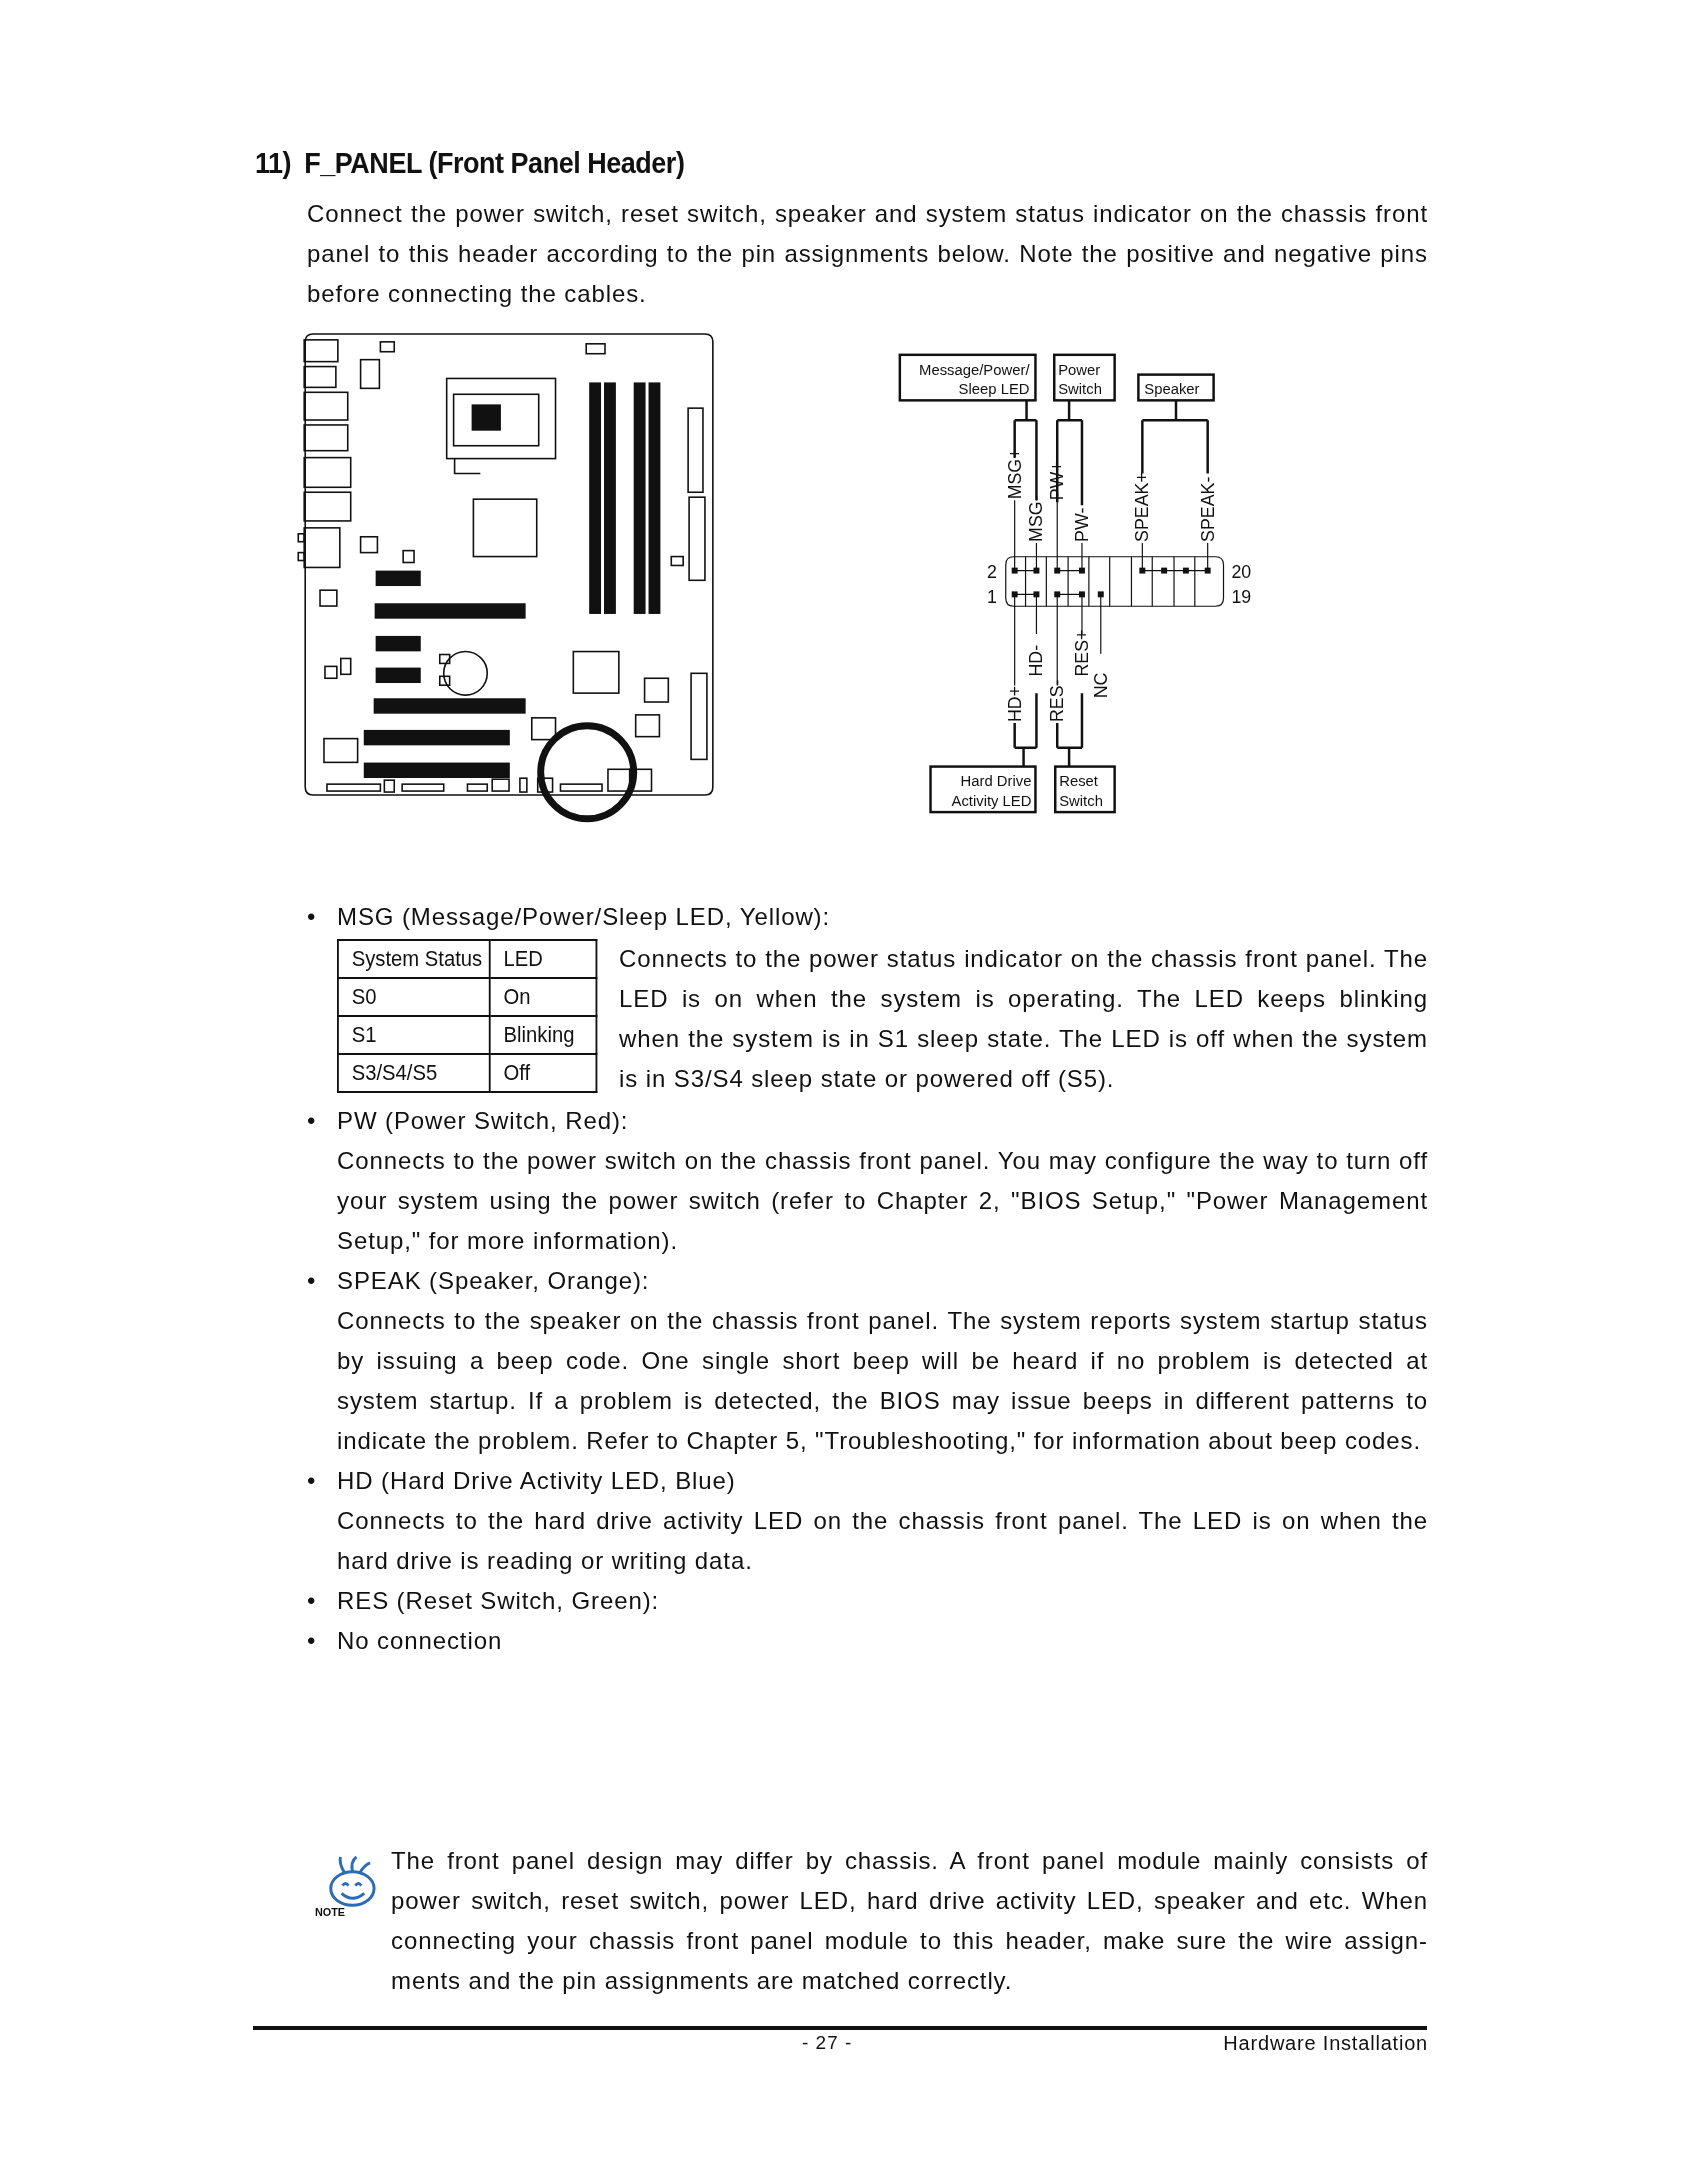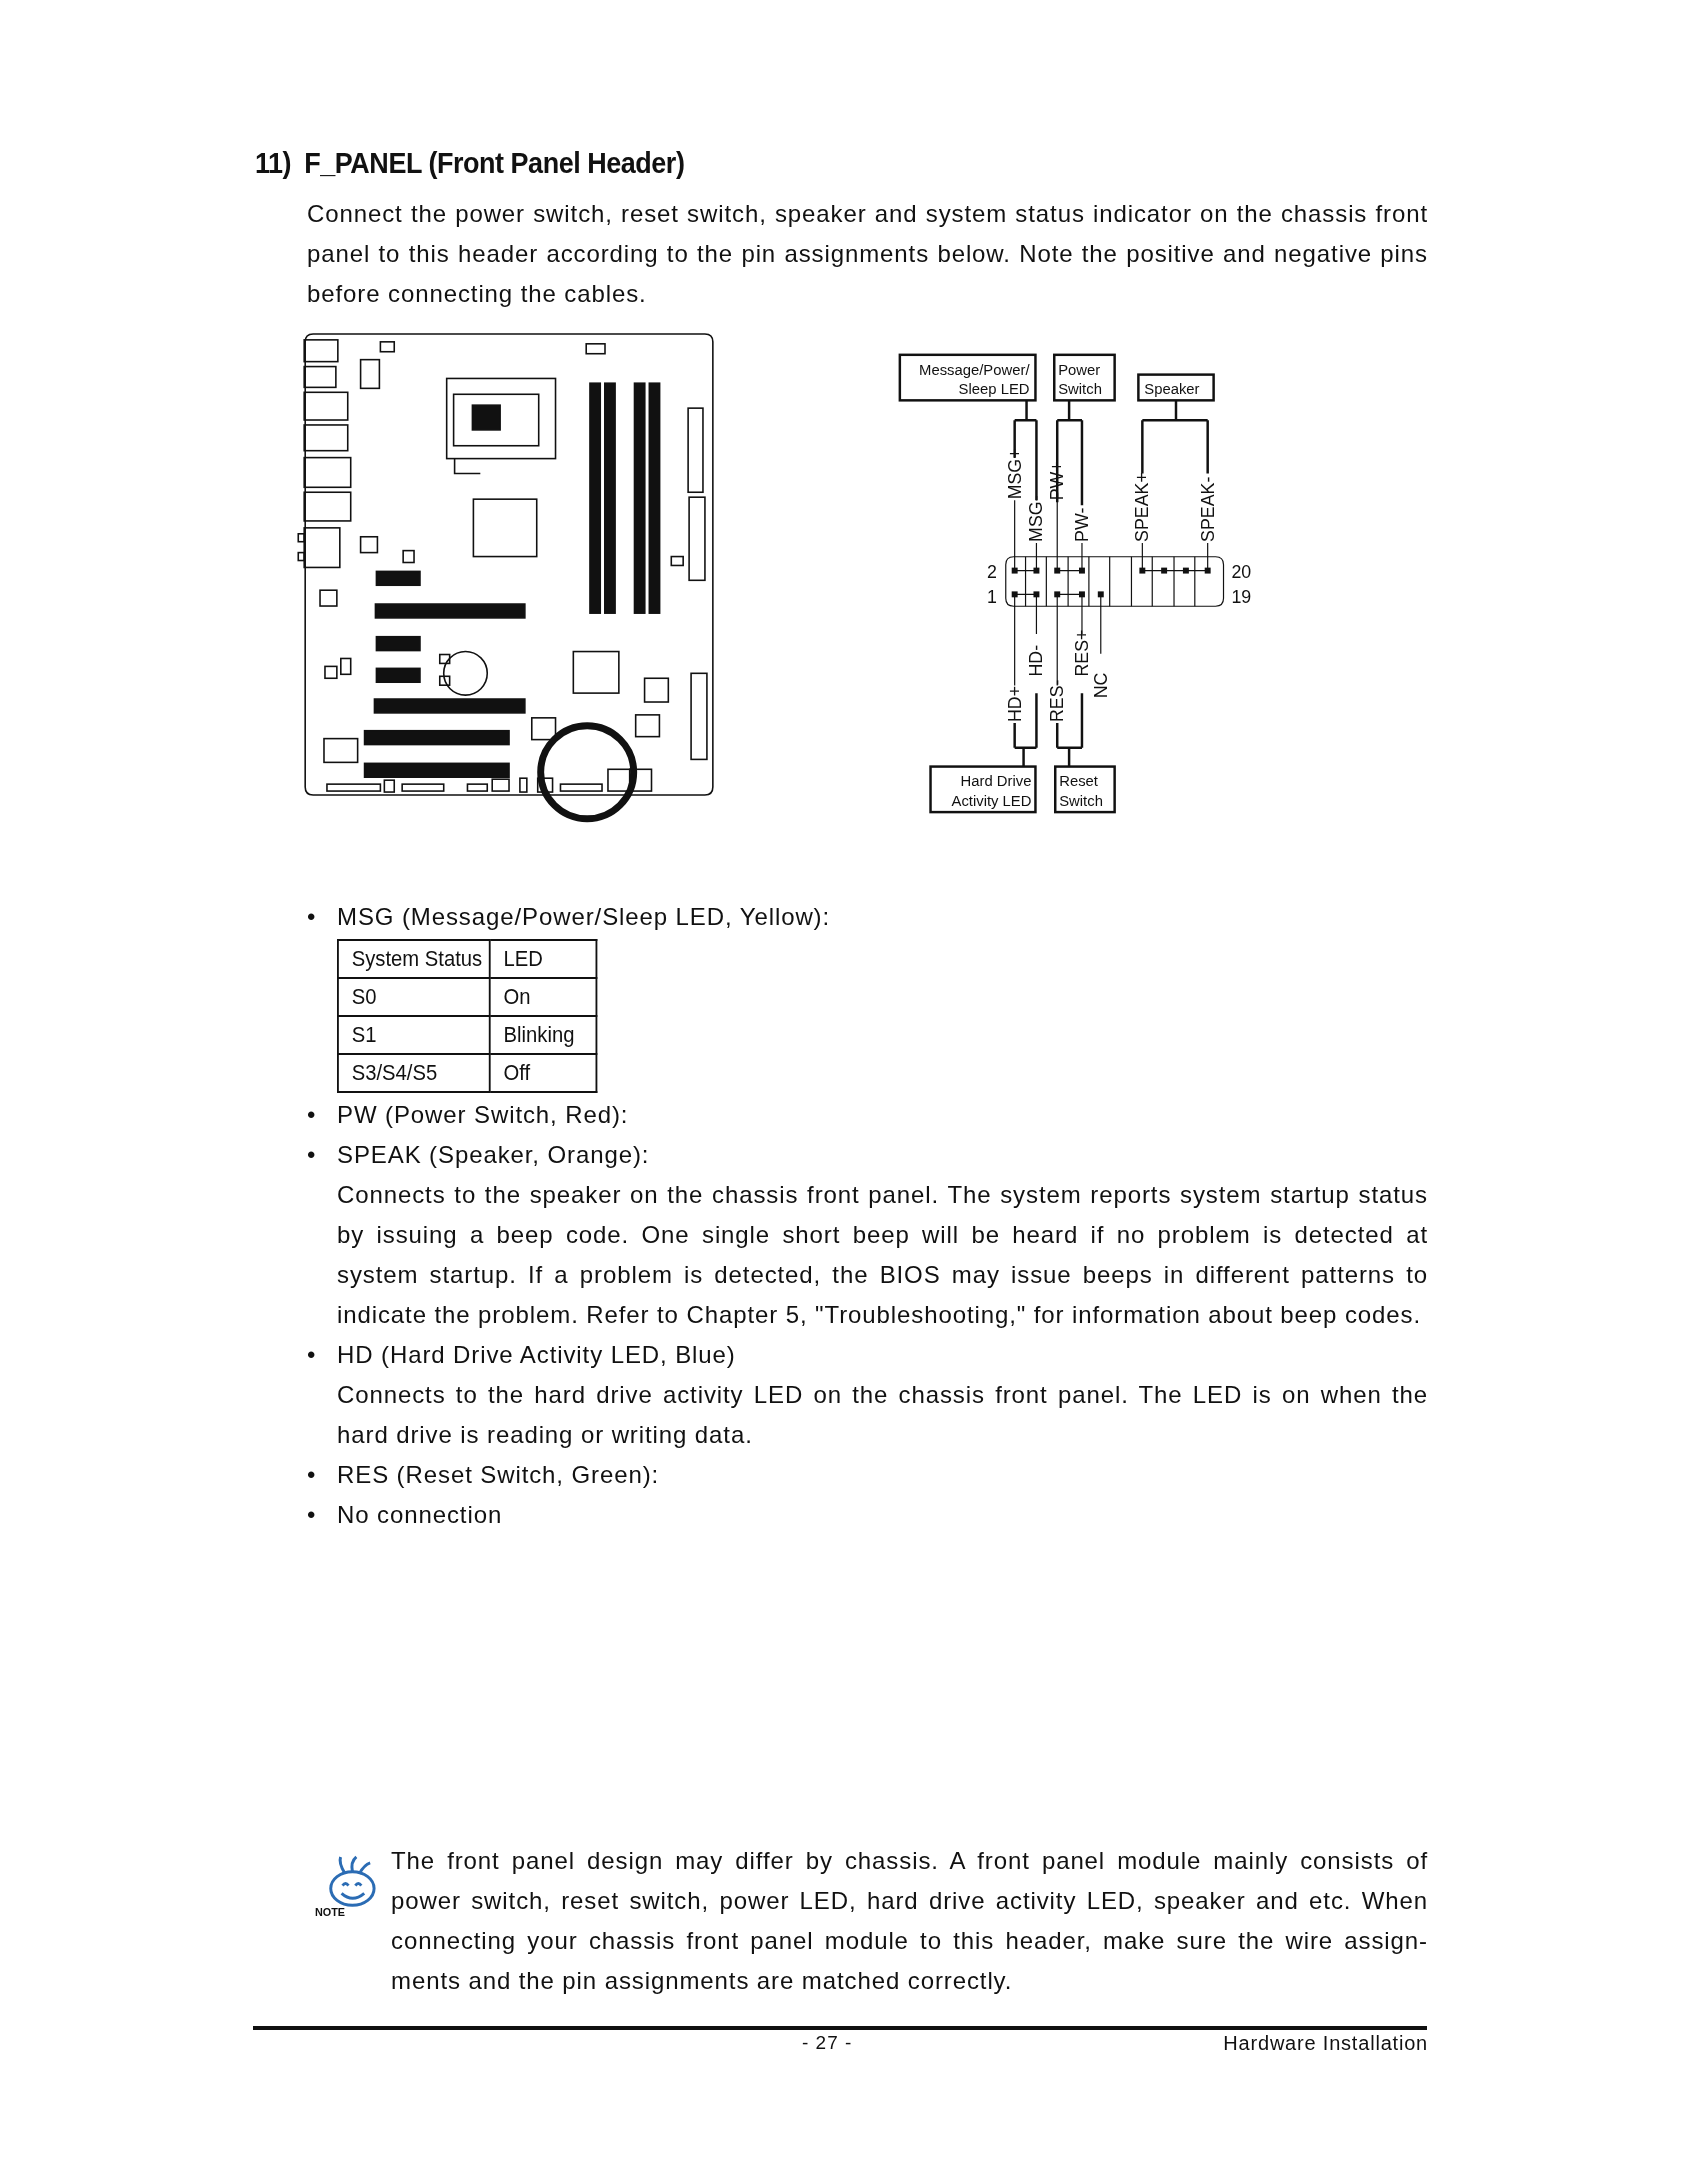--- a/index.html
+++ b/index.html
@@ -206,25 +206,27 @@
         <tr>
           <td class="c1">S1</td>
           <td>Blinking</td>
         </tr>
         <tr>
           <td class="c1">S3/S4/S5</td>
           <td>Off</td>
         </tr>
       </tbody>
         </table>
+      <div class="msg-text">Connects to the power status indicator on the chassis front panel. The LED is on when the system is operating. The LED keeps blinking when the system is in S1 sleep state. The LED is off when the system is in S3/S4 sleep state or powered off (S5).</div>
     </div>
   </div>
   <div class="bullet">
     <span class="dot">•</span>
     <span class="title">PW (Power Switch, Red):</span>
+    <span class="body">Connects to the power switch on the chassis front panel. You may configure the way to turn off your system using the power switch (refer to Chapter 2, "BIOS Setup," "Power Management Setup," for more information).</span>
   </div>
   <div class="bullet">
     <span class="dot">•</span>
     <span class="title">SPEAK (Speaker, Orange):</span>
     <span class="body">Connects to the speaker on the chassis front panel. The system reports system startup status by issuing a beep code. One single short beep will be heard if no problem is detected at system startup. If a problem is detected, the BIOS may issue beeps in different patterns to indicate the problem. Refer to Chapter 5, "Troubleshooting," for information about beep codes.</span>
   </div>
   <div class="bullet">
     <span class="dot">•</span>
     <span class="title">HD (Hard Drive Activity LED, Blue)</span>
     <span class="body">Connects to the hard drive activity LED on the chassis front panel. The LED is on when the hard drive is reading or writing data.</span>

